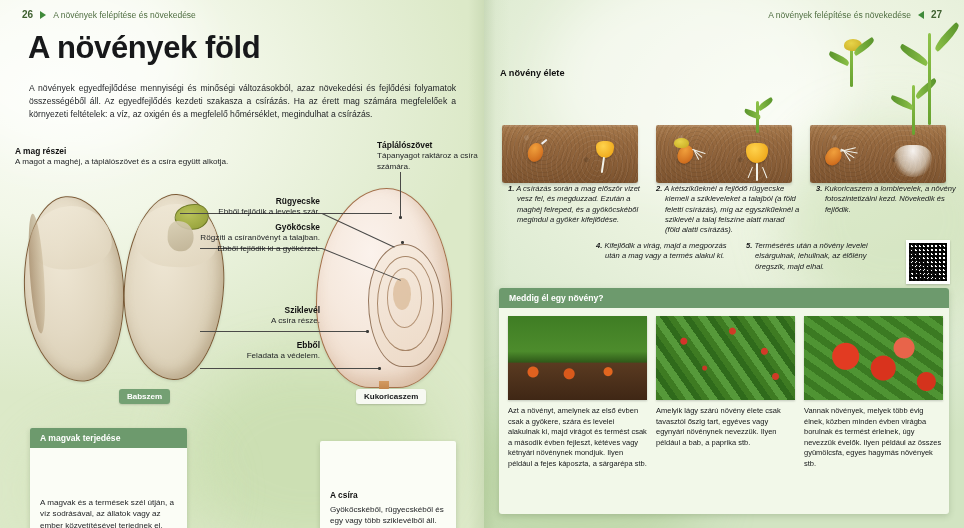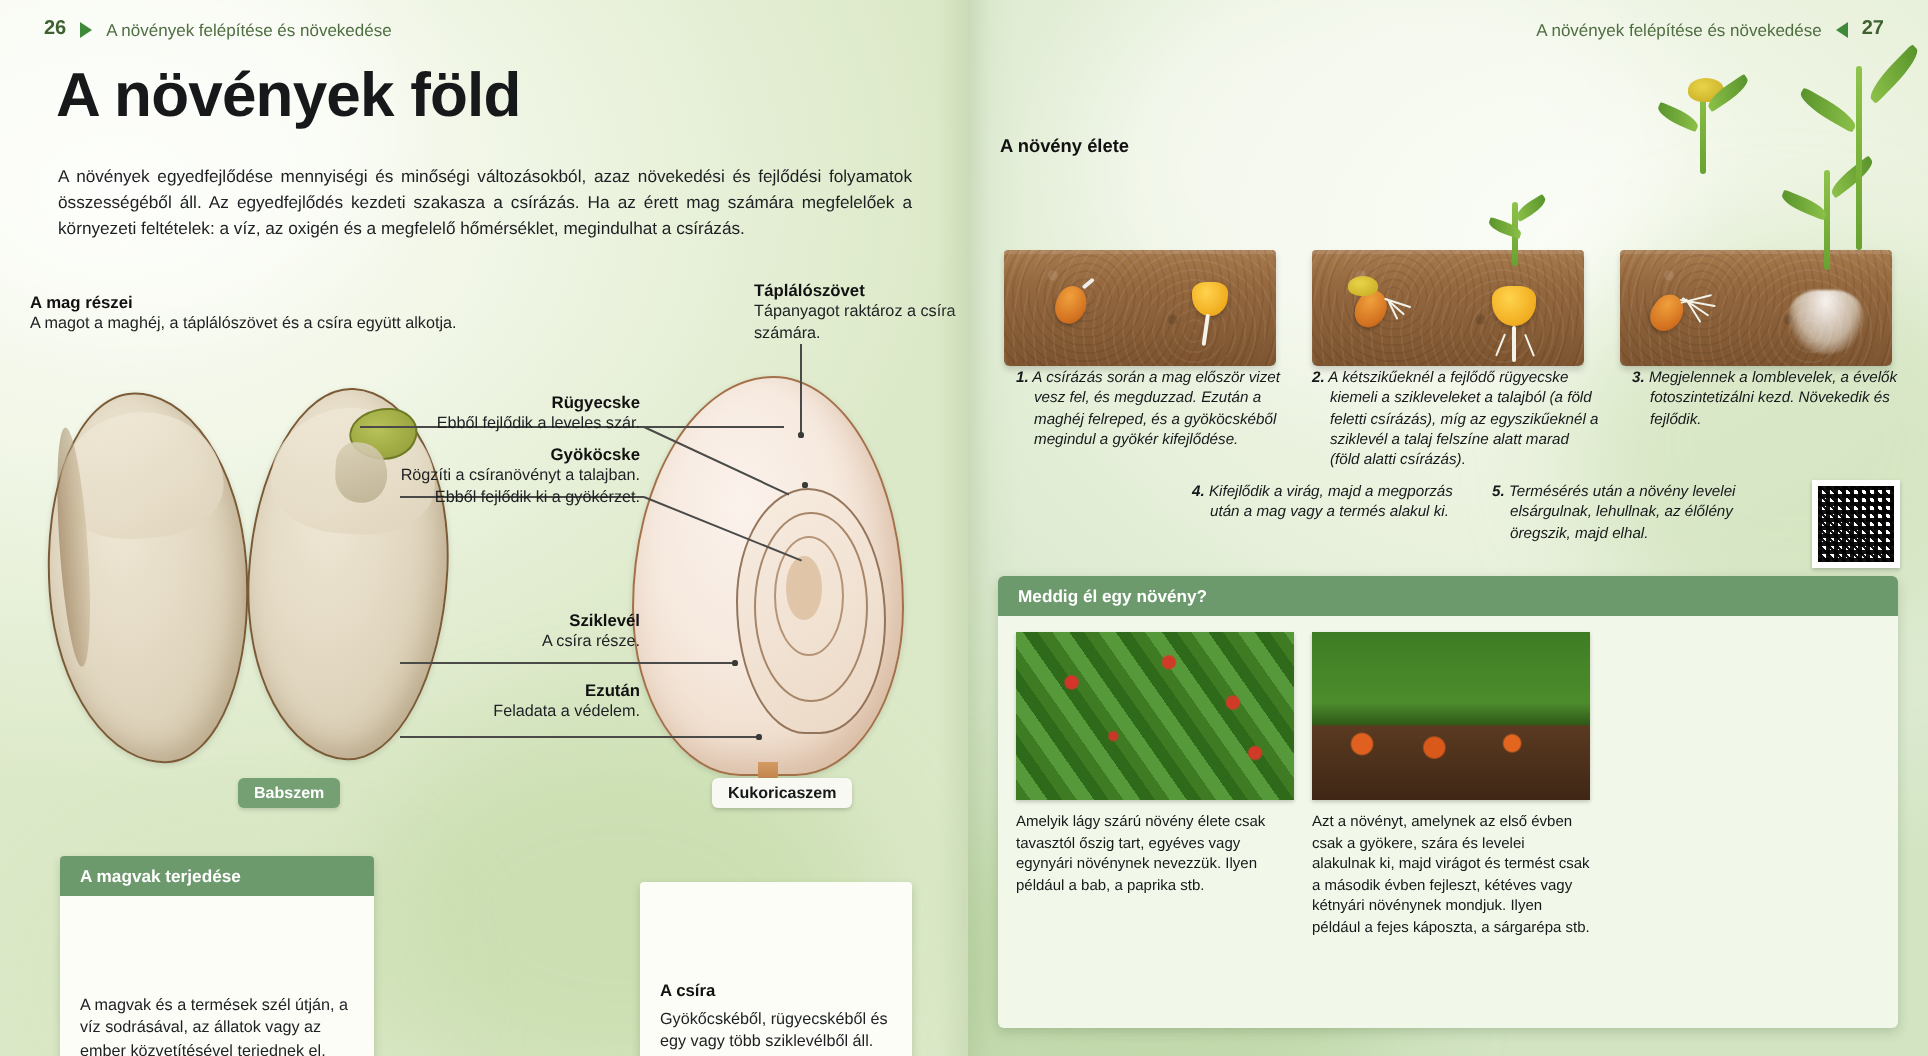--- a/index.html
+++ b/index.html
@@ -261,21 +261,21 @@
     </div>
     <div class="lbl lbl-gyokocske">
       <h4>Gyököcske</h4>
       <p>Rögzíti a csíranövényt a talajban. Ebből fejlődik ki a gyökérzet.</p>
     </div>
     <div class="lbl lbl-sziklevel">
       <h4>Sziklevél</h4>
       <p>A csíra része.</p>
     </div>
     <div class="lbl lbl-maghej">
-      <h4>Ezután</h4>
+      <h4>Ebből</h4>
       <p>Feladata a védelem.</p>
     </div>
     <div class="lbl lbl-taplalo">
       <h4>Táplálószövet</h4>
       <p>Tápanyagot raktároz a csíra számára.</p>
     </div>
 
     <div class="tag green tag-bab">Babszem</div>
     <div class="tag white tag-kuk">Kukoricaszem</div>
 
@@ -350,40 +350,44 @@
     </div>
 
     <div class="steps">
       <div class="step s1">
           <span class="txt"><b>1.</b> <span>A csírázás során a mag először vizet vesz fel, és megduzzad. Ezután a maghéj felreped, és a gyököcskéből megindul a gyökér kifejlődése.</span></span>
         </div>
       <div class="step s2">
           <span class="txt"><b>2.</b> <span>A kétszikűeknél a fejlődő rügyecske kiemeli a szikleveleket a talajból (a föld feletti csírázás), míg az egyszikűeknél a sziklevél a talaj felszíne alatt marad (föld alatti csírázás).</span></span>
         </div>
       <div class="step s3">
-          <span class="txt"><b>3.</b> <span>Megjelennek a lomblevelek, a évelők fotoszintetizálni kezd. Növekedik és fejlődik.</span></span>
+          <span class="txt"><b>3.</b> <span>Kukoricaszem a lomblevelek, a növény fotoszintetizálni kezd. Növekedik és fejlődik.</span></span>
         </div>
       <div class="step s4">
           <span class="txt"><b>4.</b> <span>Kifejlődik a virág, majd a megporzás után a mag vagy a termés alakul ki.</span></span>
         </div>
       <div class="step s5">
           <span class="txt"><b>5.</b> <span>Termésérés után a növény levelei elsárgulnak, lehullnak, az élőlény öregszik, majd elhal.</span></span>
         </div>
     </div>
 
     <div class="panel">
       <div class="hd">Meddig él egy növény?</div>
       <div class="body">
         <div class="col">
+          <div class="photo ph-rep"></div>
+          <div class="coltxt">Azt a növényt, amelynek az első évben csak a gyökere, szára és levelei alakulnak ki, majd virágot és termést csak a második évben fejleszt, kétéves vagy kétnyári növénynek mondjuk. Ilyen például a fejes káposzta, a sárgarépa stb.</div>
+        </div>
+        <div class="col">
           <div class="photo ph-bab"></div>
           <div class="coltxt">Amelyik lágy szárú növény élete csak tavasztól őszig tart, egyéves vagy egynyári növénynek nevezzük. Ilyen például a bab, a paprika stb.</div>
         </div>
         <div class="col">
-          <div class="photo ph-rep"></div>
-          <div class="coltxt">Azt a növényt, amelynek az első évben csak a gyökere, szára és levelei alakulnak ki, majd virágot és termést csak a második évben fejleszt, kétéves vagy kétnyári növénynek mondjuk. Ilyen például a fejes káposzta, a sárgarépa stb.</div>
+          <div class="photo ph-tom"></div>
+          <div class="coltxt">Vannak növények, melyek több évig élnek, közben minden évben virágba borulnak és termést érlelnek, úgy nevezzük évelők. Ilyen például az összes gyümölcsfa, egyes hagymás növények stb.</div>
         </div>
       </div>
     </div>
   </div>
 
   <div class="qr">
       <i></i>
     </div>
 </div>
 

